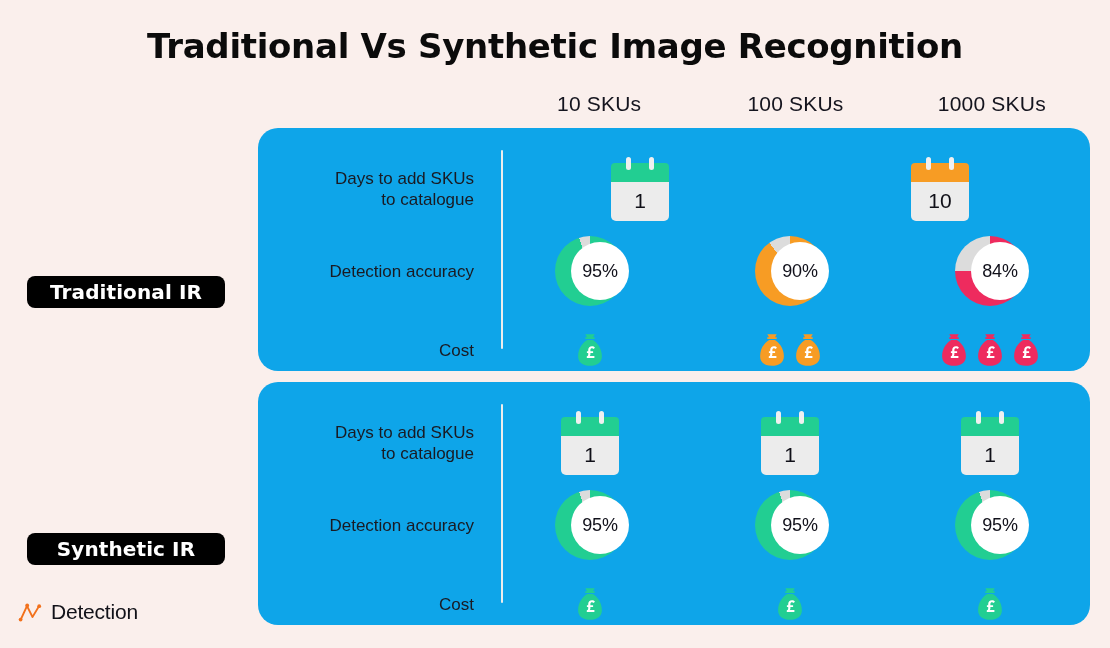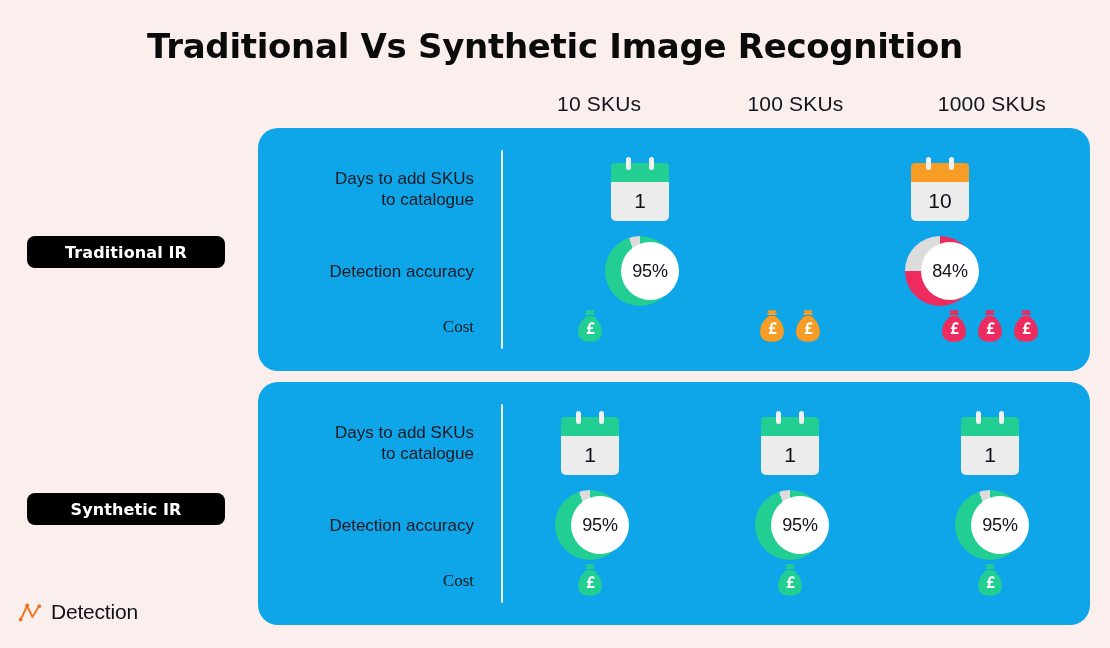--- a/index.html
+++ b/index.html
@@ -86,21 +86,21 @@
   }
   .row {
     position: absolute;
     left: 0;
     width: 832px;
     display: flex;
     align-items: center;
   }
   .row-days { top: 22px;  height: 78px; }
   .row-acc  { top: 104px; height: 78px; }
-  .row-cost { top: 172px; height: 52px; font-family: Liberation Serif, serif; }
+  .row-cost { top: 196px; height: 52px; }
 
   .row-label {
     width: 232px;
     padding-right: 16px;
     text-align: right;
     font-size: 17px;
     line-height: 21px;
     color: #1A1A22;
     font-weight: 400;
   }
@@ -193,24 +193,25 @@
     position: absolute;
     left: 27px;
     width: 198px;
     height: 32px;
     background: #000000;
     border-radius: 8px;
     display: flex;
     align-items: center;
     justify-content: center;
     color: #FFFFFF;
-    font-size: 16px;
+    font-size: 20px;
     font-weight: 700;
     font-family: "DejaVu Sans", sans-serif;
     letter-spacing: 0.1px;
+    margin-top: 40px;
   }
   #badge-traditional { top: 236px; }
   #badge-synthetic   { top: 493px; }
 
   
   #logo {
     position: absolute;
     left: 18px;
     top: 600px;
     display: flex;
@@ -271,20 +272,27 @@
         </div>
       </div>
 
       <div class="row row-acc">
         <div class="row-label">Detection accuracy</div>
         <div class="cells">
           <div class="cell">
               <div class="donut" style="background: conic-gradient(rgb(34, 206, 146) 0deg, rgb(34, 206, 146) 342deg, rgb(220, 220, 220) 342deg, rgb(220, 220, 220) 360deg);">
                 <span class="hole">
                   <span class="pct">95%</span>
+                </span>
+              </div>
+            </div>
+          <div class="cell">
+              <div class="donut" style="background: conic-gradient(rgb(247, 156, 36) 0deg, rgb(247, 156, 36) 324deg, rgb(220, 220, 220) 324deg, rgb(220, 220, 220) 360deg);">
+                <span class="hole">
+                  <span class="pct">90%</span>
                 </span>
               </div>
             </div>
           <div class="cell">
               <div class="donut" style="background: conic-gradient(rgb(238, 43, 94) 0deg, rgb(238, 43, 94) 270deg, rgb(220, 220, 220) 270deg, rgb(220, 220, 220) 360deg);">
                 <span class="hole">
                   <span class="pct">84%</span>
                 </span>
               </div>
             </div>

